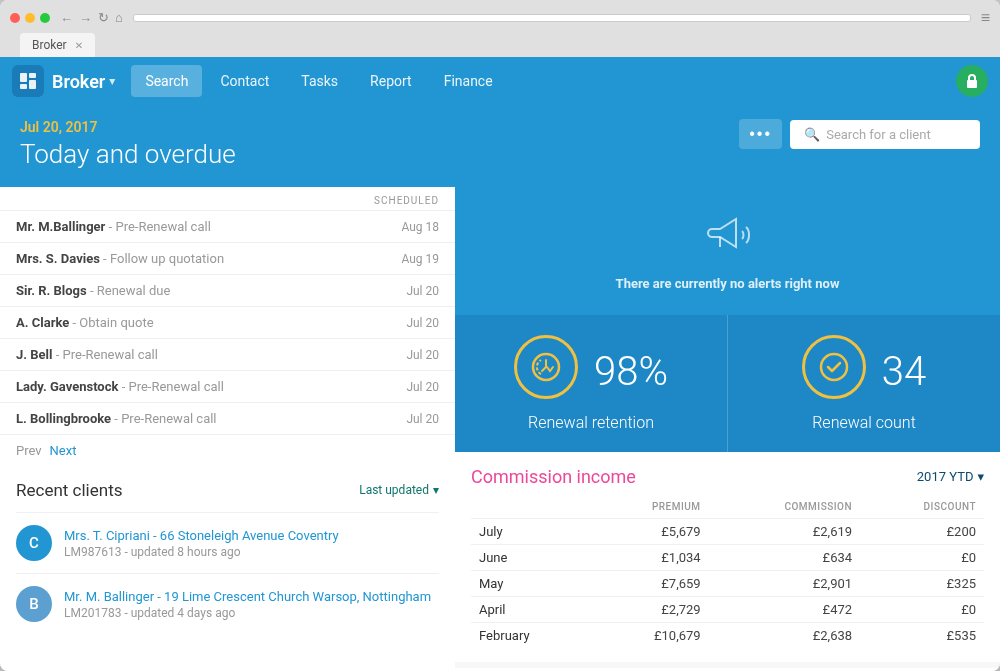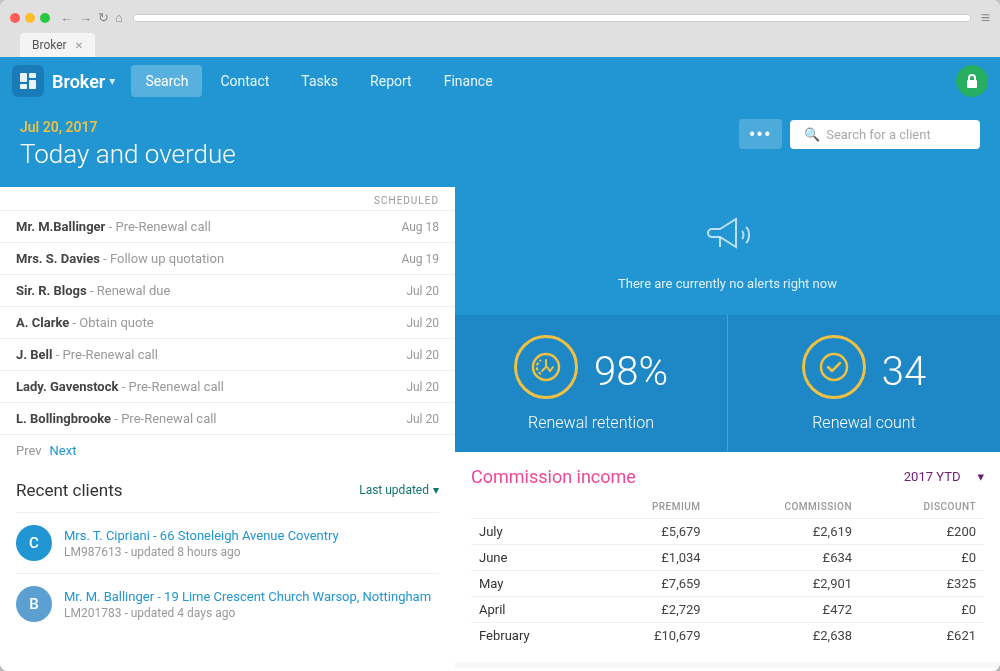--- a/index.html
+++ b/index.html
@@ -377,20 +377,21 @@
     
     .alerts-section {
       background: #2196d3;
       display: flex;
       flex-direction: column;
       align-items: center;
       justify-content: center;
       padding: 24px 20px;
       text-align: center;
       flex-shrink: 0;
+      font-weight: bold;
     }
 
     .alert-icon {
       font-size: 36px;
       color: rgba(255,255,255,0.7);
       margin-bottom: 8px;
     }
 
     .alert-text {
       color: rgba(255,255,255,0.85);
@@ -464,25 +465,25 @@
       margin-bottom: 10px;
     }
 
     .commission-title {
       color: #ec4899;
       font-size: 18px;
       font-weight: 400;
     }
 
     .ytd-selector {
-      color: #701a75;
-      font-size: 13px;
-      display: flex;
-      align-items: center;
-      gap: 17px;
+      color: #0c4a6e;
+      font-size: 13px;
+      display: flex;
+      align-items: center;
+      gap: 4px;
       cursor: pointer;
     }
 
     .commission-table {
       width: 100%;
       border-collapse: collapse;
       font-size: 13px;
     }
 
     .commission-table th {
@@ -739,21 +740,21 @@
               <tr>
                 <td>April</td>
                 <td>£2,729</td>
                 <td>£472</td>
                 <td>£0</td>
               </tr>
               <tr>
                 <td>February</td>
                 <td>£10,679</td>
                 <td>£2,638</td>
-                <td>£621</td>
+                <td>£535</td>
               </tr>
             </tbody>
           </table>
         </div>
 
         <div class="performance-section">
           
         </div>
 
       </div>

